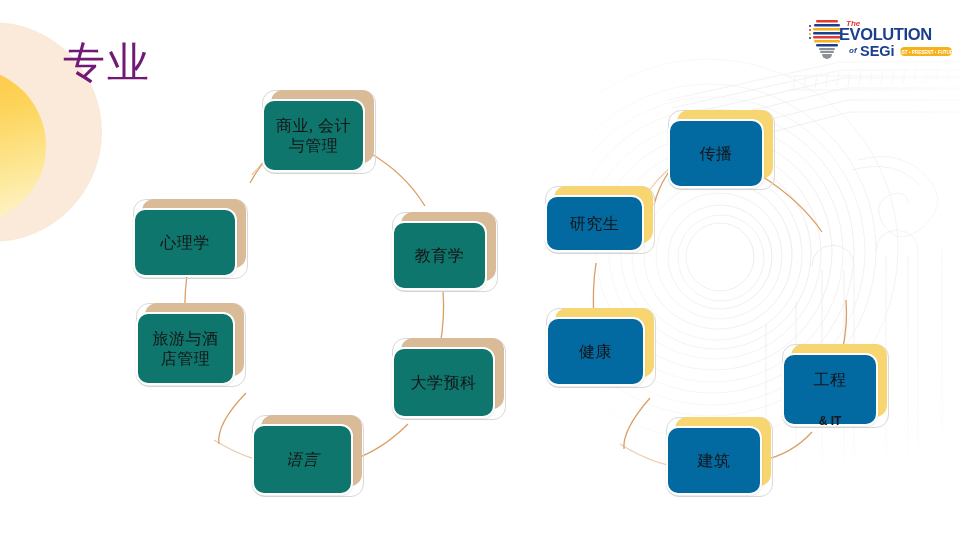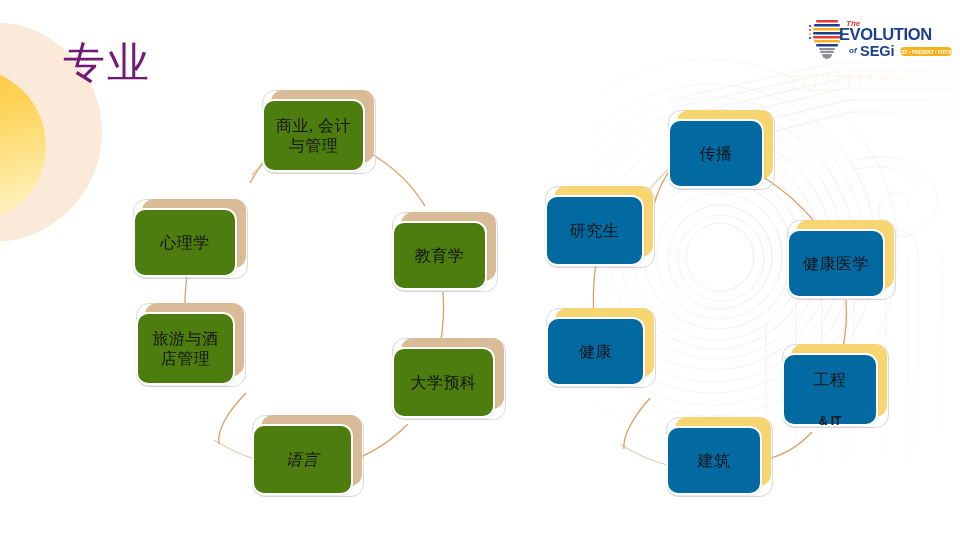--- a/index.html
+++ b/index.html
@@ -106,21 +106,21 @@
   }
   .node .label .sub{
     font-family:"Liberation Sans","DejaVu Sans",sans-serif;
     font-weight:bold;
     font-size:12px;
     letter-spacing:0px;
   }
 
   
   .tan .extrude{background:#d9bb97;}
-  .tan .face{background:#4d7c0f;}
+  .tan .face{background:#0f766e;}
   
   .yel .extrude{background:#f7d671;}
   .yel .face{background:#0369a1;}
 
   
   .logo{
     position:absolute;
     left:808px;top:17px;
     width:145px;height:44px;
   }
@@ -286,27 +286,20 @@
   </div>
 
   <div class="node yel" style="left:668px;top:110px;width:105px;height:78px;">
     <div class="outline"></div>
     <div class="extrude"></div>
     <div class="face">
       <span class="label">传播</span>
     </div>
   </div>
 
-  <div class="node yel" style="left:787px;top:220px;width:107px;height:78px;">
-    <div class="outline"></div>
-    <div class="extrude"></div>
-    <div class="face">
-      <span class="label">健康医学</span>
-    </div>
-  </div>
 
   <div class="node yel" style="left:782px;top:344px;width:105px;height:82px;">
     <div class="outline"></div>
     <div class="extrude"></div>
     <div class="face">
       <span class="label">
         <span>工程</span><br>
         <span class="sub">&amp; IT</span>
       </span>
     </div>
@@ -321,21 +314,21 @@
   </div>
 
   <div class="node yel" style="left:546px;top:308px;width:108px;height:78px;">
     <div class="outline"></div>
     <div class="extrude"></div>
     <div class="face">
       <span class="label">健康</span>
     </div>
   </div>
 
-  <div class="node yel" style="left:545px;top:186px;width:108px;height:80px;">
+  <div class="node yel" style="left:545px;top:186px;width:108px;height:66px;">
     <div class="outline"></div>
     <div class="extrude"></div>
     <div class="face">
       <span class="label">研究生</span>
     </div>
   </div>
 
   <div class="logo">
     <svg width="145" height="44" viewBox="0 0 145 44" xmlns="http://www.w3.org/2000/svg">
 

